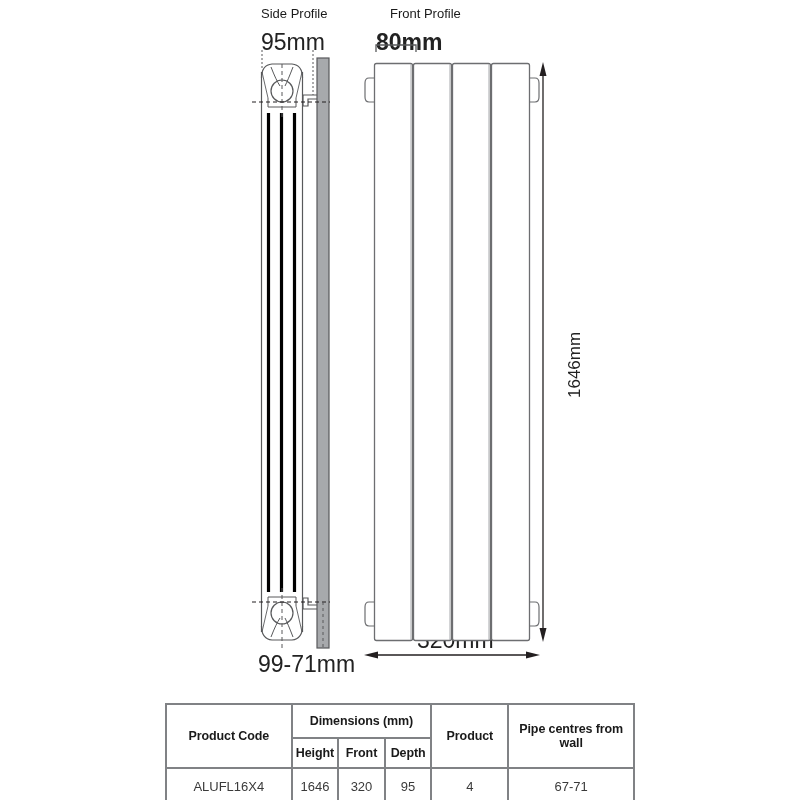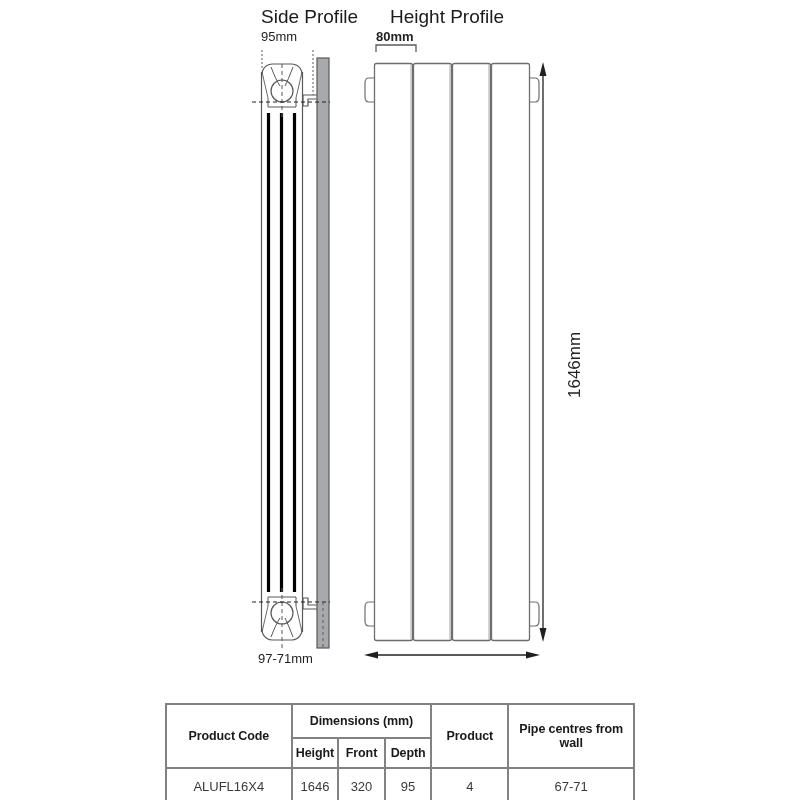--- a/index.html
+++ b/index.html
@@ -67,52 +67,52 @@
   .th-tall { height: 28px; }
   .th-short { height: 24px; margin-left: 20px; }
 
   
   .lbl {
     position: absolute;
     white-space: nowrap;
     color: #1a1a1a;
   }
   .lbl-title {
-    font-size: 19px;
+    font-size: 13px;
     font-weight: normal;
   }
   .lbl-dim {
-    font-size: 13px;
+    font-size: 23px;
     font-weight: normal;
     color: #222;
   }
   .lbl-vert {
     font-size: 17px;
     transform: rotate(-90deg);
     transform-origin: left top;
   }
 </style>
 </head>
 <body>
 
 <div id="diagram-root">
 
   <div class="lbl lbl-title" style="left:261px; top:6px;">Side Profile</div>
 
-  <div class="lbl lbl-title" style="left:390px; top:6px;">Height Profile</div>
+  <div class="lbl lbl-title" style="left:390px; top:6px;">Front Profile</div>
 
   <div class="lbl lbl-dim" style="left:261px; top:29px;">95mm</div>
 
   <div class="lbl lbl-dim" style="left:376px; top:29px;font-weight:bold;">80mm</div>
 
   <div class="lbl lbl-dim lbl-vert" style="left:565px; top:398px;">1646mm</div>
 
   <div class="lbl lbl-dim" style="left:417px; top:627px;">320mm</div>
 
-  <div class="lbl lbl-dim" style="left:258px; top:651px;">97-71mm</div>
+  <div class="lbl lbl-dim" style="left:258px; top:651px;">99-71mm</div>
 
   <svg class="drawing" viewBox="0 0 800 800">
 
     <g>
 
       <line x1="262" y1="50" x2="262" y2="70" stroke="#58595b" stroke-width="1" stroke-dasharray="2,2"></line>
       <line x1="313" y1="50" x2="313" y2="95" stroke="#58595b" stroke-width="1" stroke-dasharray="2,2"></line>
 
       <line x1="261.5" y1="72" x2="261.5" y2="632" stroke="#58595b" stroke-width="1.2"></line>
       <line x1="302.5" y1="72" x2="302.5" y2="632" stroke="#58595b" stroke-width="1.2"></line>

